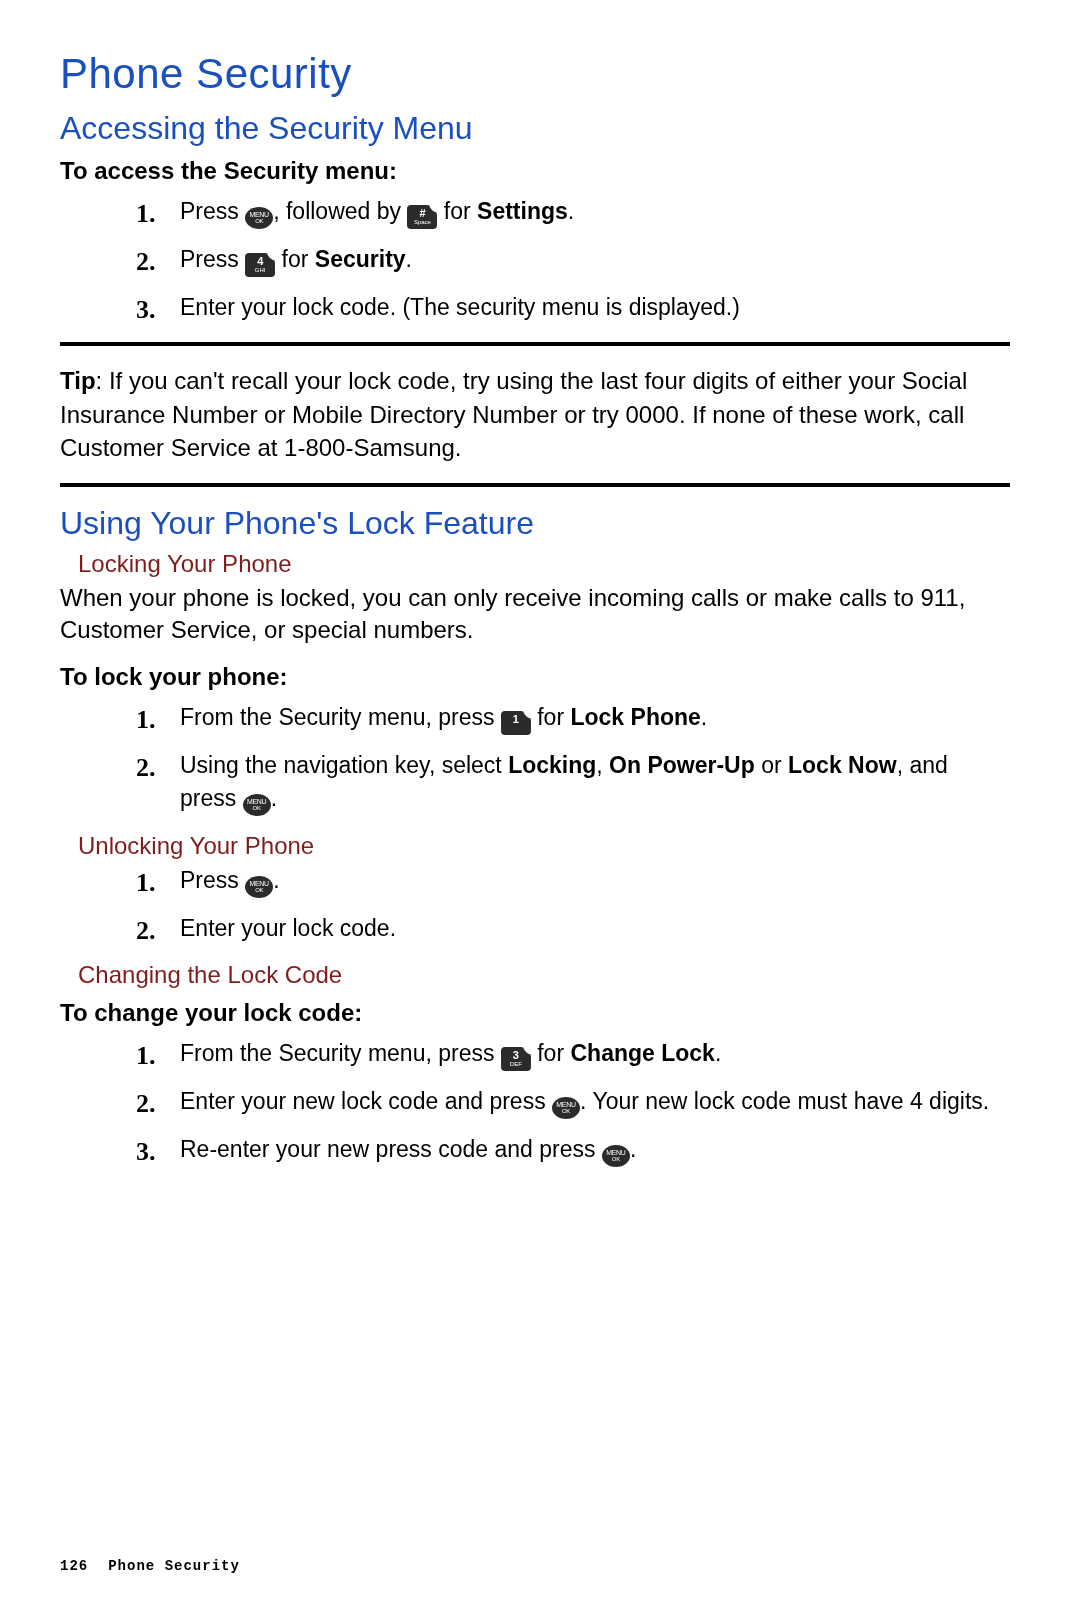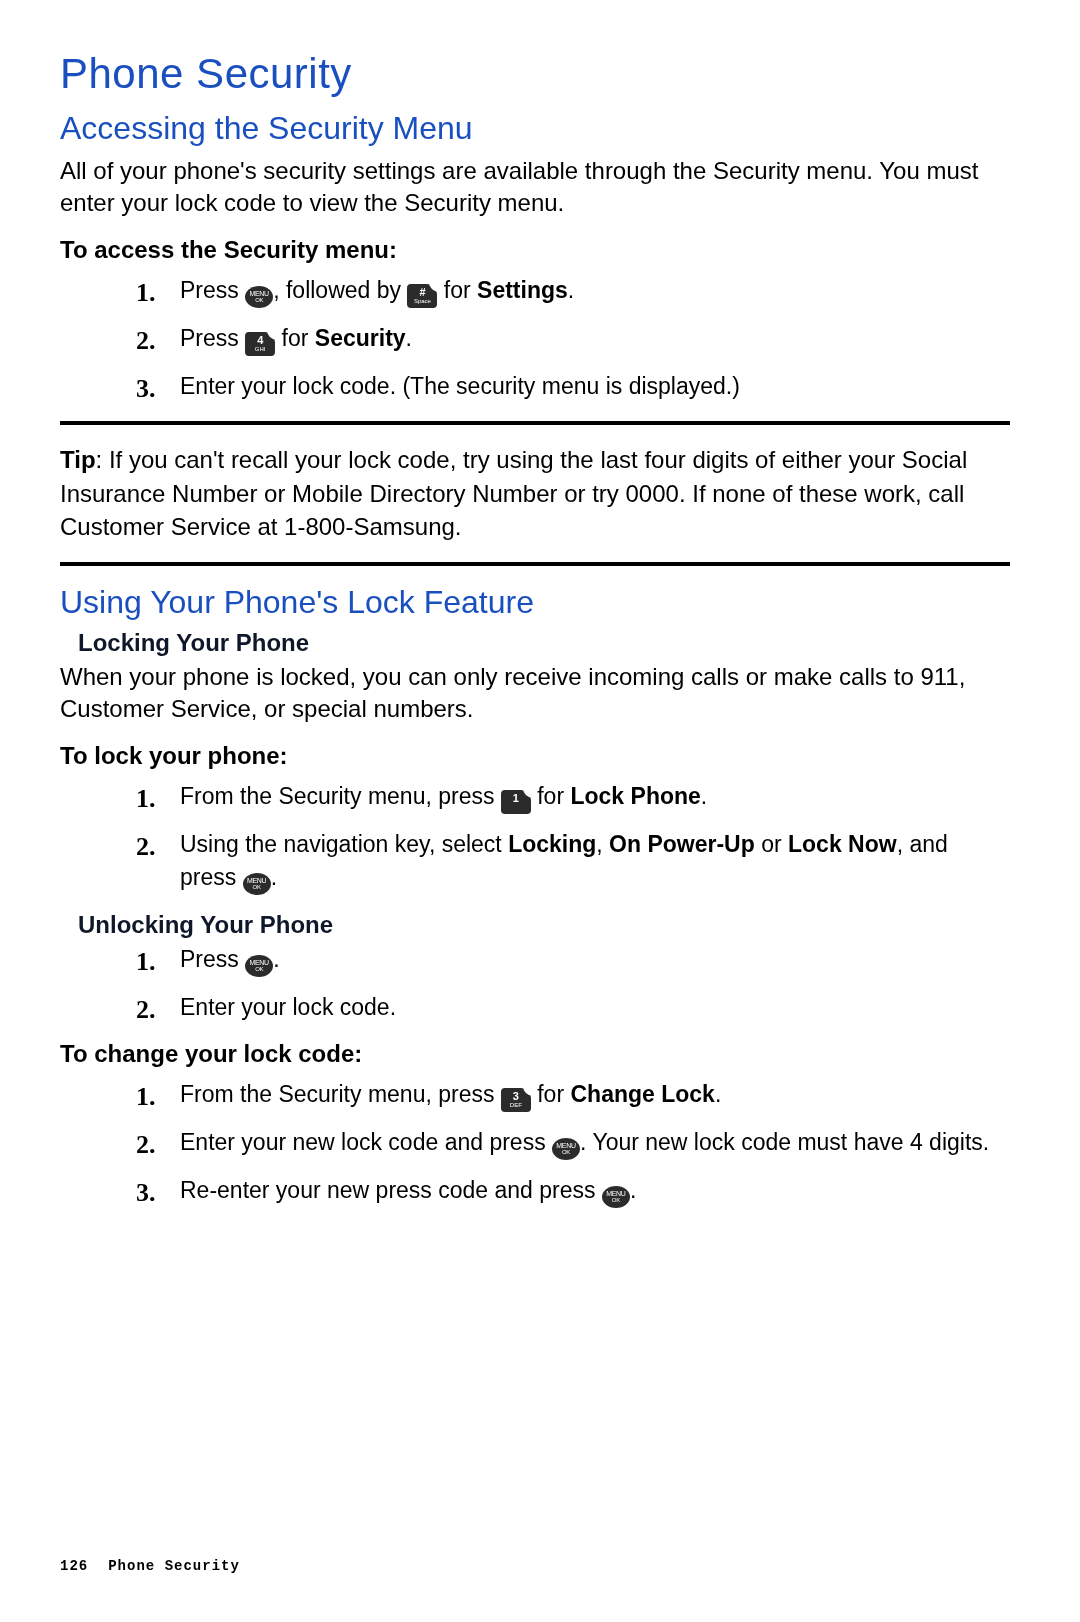--- a/index.html
+++ b/index.html
@@ -70,24 +70,24 @@
     border: 0;
     border-top: 4px solid #000;
     margin: 18px 0;
   }
   .tip-block {
     font-size: 24px;
     line-height: 1.4;
     margin: 17px 0 10px 0;
   }
   .sub {
-    color: #0f172a;
+    color: #7f1d1d;
     font-size: 24px;
     margin: 6px 0 4px 18px;
-    font-weight: 700;
+    font-weight: 400;
   }
   .key-oval {
     display: inline-block;
     width: 28px;
     height: 22px;
     background: #2b2b2b;
     border-radius: 50%;
     vertical-align: -4px;
     color: #fff;
     font-size: 7px;
@@ -137,21 +137,20 @@
   .footer .gap { display:inline-block; width:20px;}
 </style>
 </head>
 <body>
 
 <div class="page">
 
   <h1 class="title">Phone Security</h1>
 
   <h2 class="section">Accessing the Security Menu</h2>
-  <p class="body">All of your phone's security settings are available through the Security menu. You must enter your lock code to view the Security menu.</p>
 
   <div class="bold-lead">To access the Security menu:</div>
   <ol class="steps">
     <li>
       <span>Press </span><span class="key-oval">MENU<span class="t">OK</span></span><span>, followed by </span><span class="key-rect"><span>#</span><span class="s">Space</span></span><span> for </span><span class="strong">Settings</span>.
     </li>
     <li>
       <span>Press </span><span class="key-rect"><span>4</span><span class="s">GHI</span></span><span> for </span><span class="strong">Security</span>.
     </li>
     <li>
@@ -183,20 +182,21 @@
   <div class="sub">Unlocking Your Phone</div>
   <ol class="steps">
     <li>
       <span>Press </span><span class="key-oval">MENU<span class="t">OK</span></span><span>.</span>
     </li>
     <li>
       <span>Enter your lock code.</span>
     </li>
   </ol>
 
+  <div class="sub">Changing the Lock Code</div>
   <div class="bold-lead">To change your lock code:</div>
   <ol class="steps">
     <li>
       <span>From the Security menu, press </span><span class="key-rect"><span>3</span><span class="s">DEF</span></span><span> for </span><span class="strong">Change Lock</span>.
     </li>
     <li>
       <span>Enter your new lock code and press </span><span class="key-oval">MENU<span class="t">OK</span></span><span>. Your new lock code must have 4 digits.</span>
     </li>
     <li>
       <span>Re-enter your new press code and press </span><span class="key-oval">MENU<span class="t">OK</span></span><span>.</span>

